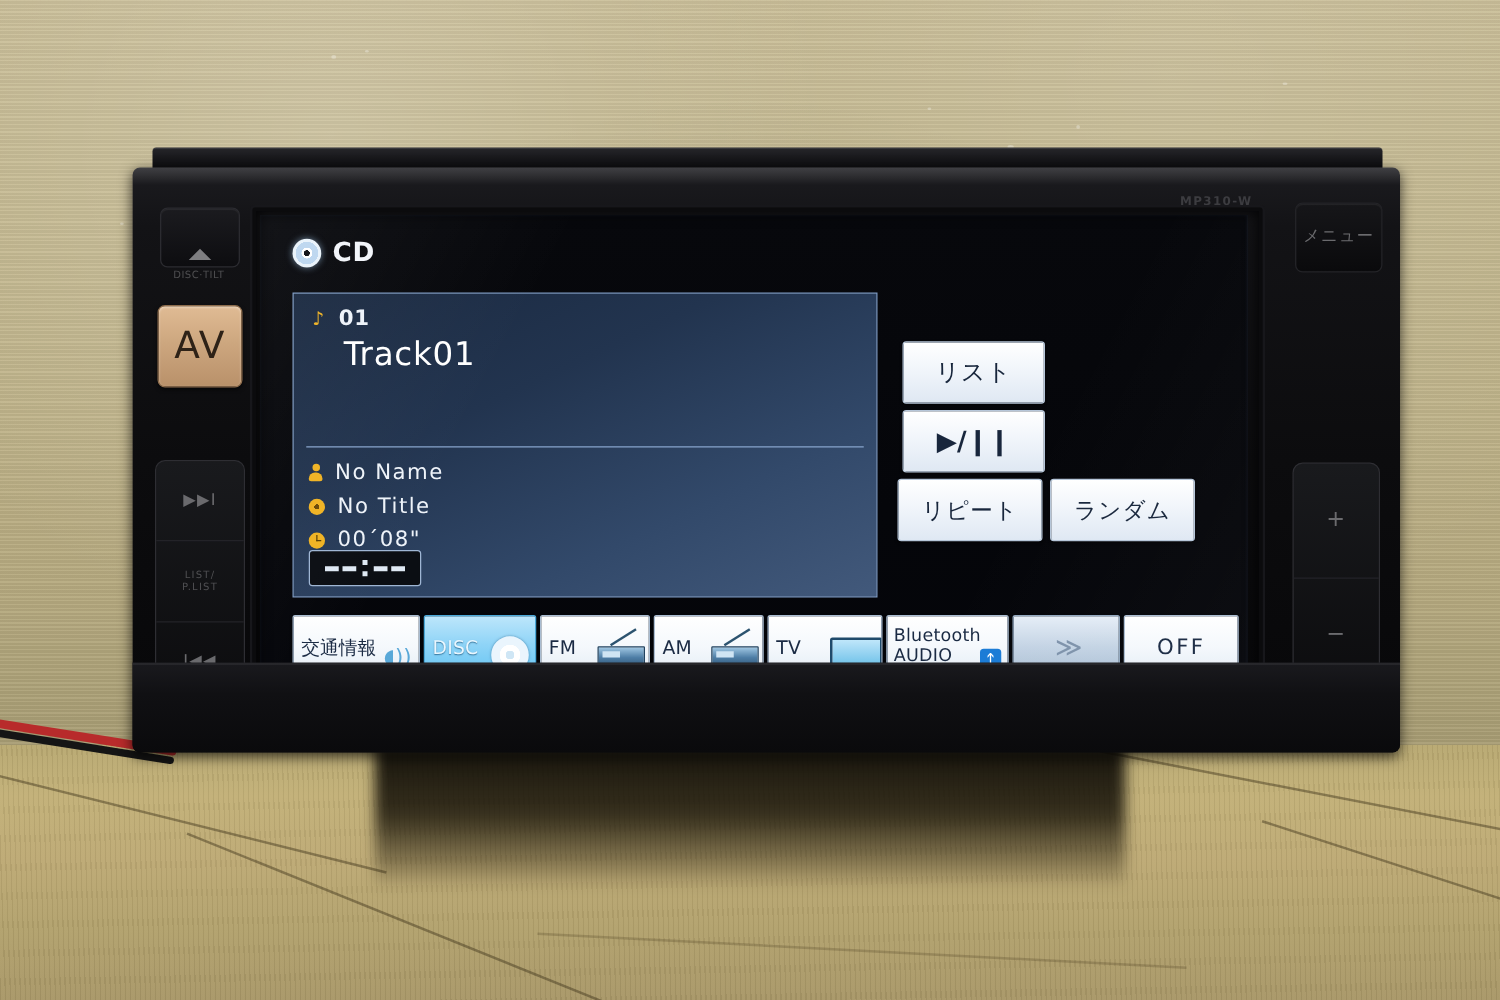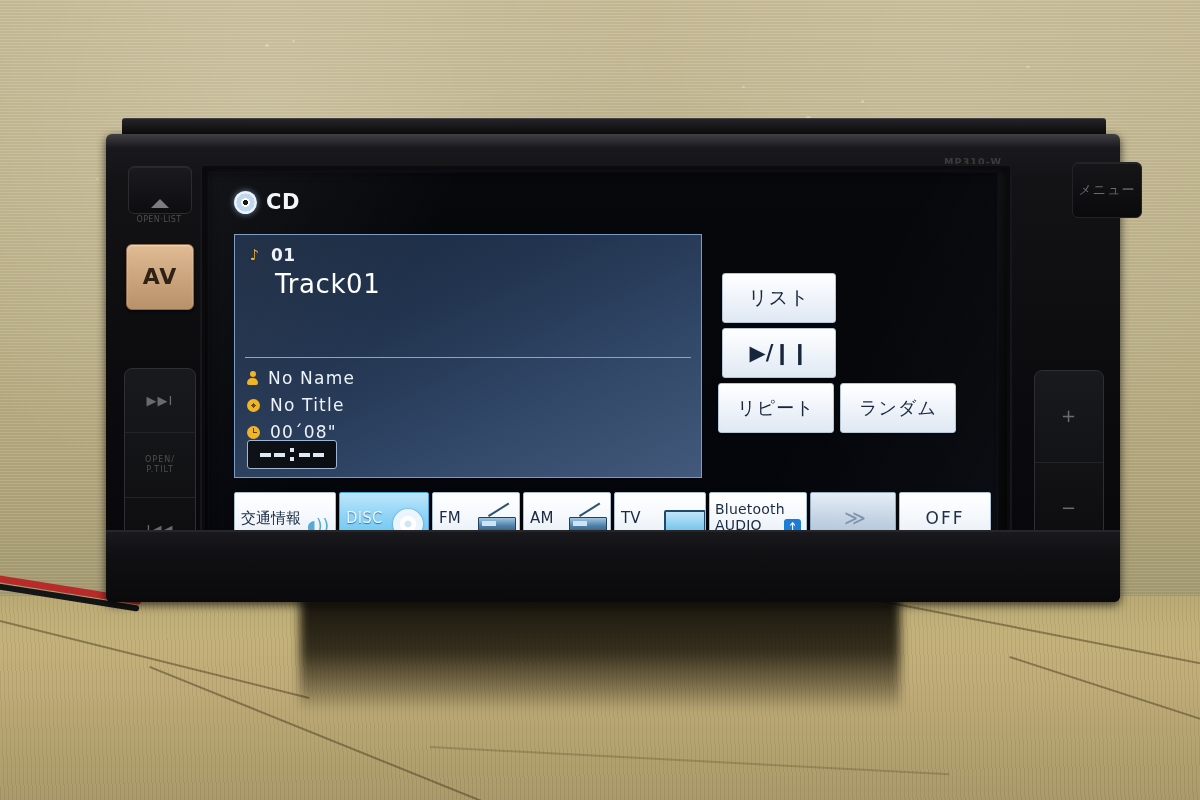--- a/index.html
+++ b/index.html
@@ -99,21 +99,21 @@
     box-shadow:0 1px 2px rgba(255,255,255,.45) inset,0 2px 3px rgba(0,0,0,.5);
   }
   .hw-label-out{position:absolute;font-size:8px;color:#4e4e50;letter-spacing:.4px;width:100%;text-align:center;}
 
   .eject-tri{
     width:0;height:0;border-left:9px solid transparent;border-right:9px solid transparent;
     border-bottom:9px solid #7d7d80;
   }
   .eject-bar{width:18px;height:3px;background:#7d7d80;margin-top:2px;}
 
-  .av-txt{font-size:22px;font-weight:bold;letter-spacing:1px;color:#2e2217;}
+  .av-txt{font-size:30px;font-weight:normal;letter-spacing:1px;color:#2e2217;}
   .genzaichi{font-size:17px;font-weight:bold;color:#2e2217;letter-spacing:0px;}
   .menu-txt{font-size:13px;color:#6b6b6e;letter-spacing:1px;}
   .vol-txt{font-size:13px;color:#5b5b5e;letter-spacing:1px;writing-mode:horizontal-tb;}
   .plus-minus{font-size:18px;color:#6b6b6e;line-height:1;}
   .star-icon{font-size:20px;color:#b9b7a8;line-height:1;}
 
   .track-rocker{
     position:absolute;left:4px;top:210px;width:70px;height:192px;
     border-radius:8px;border:1px solid #2e2e33;
     background:linear-gradient(180deg,#191a1d,#0c0c0e);
@@ -308,45 +308,45 @@
 
       <div class="model-no">MP310-W</div>
 
       <div class="hw-left">
 
         <div class="hw-btn hw-dark" style="left:8px;top:8px;width:62px;height:46px;">
           <span>
             <span class="eject-tri"></span><span class="eject-bar"></span>
           </span>
         </div>
-        <div class="hw-label-out" style="left:8px;top:57px;width:62px;">OPEN·LIST</div>
+        <div class="hw-label-out" style="left:8px;top:57px;width:62px;">DISC·TILT</div>
 
         <div class="hw-btn hw-tan" style="left:6px;top:86px;width:66px;height:64px;">
           <span class="av-txt">AV</span>
         </div>
 
         <div class="track-rocker">
           <div class="rocker-seg">
             <span>▶▶I</span>
           </div>
           <div class="rocker-seg">
             <span class="rocker-mid">
-              <span>OPEN/</span><br>
-              <span>P.TILT</span>
+              <span>LIST/</span><br>
+              <span>P.LIST</span>
             </span>
           </div>
           <div class="rocker-seg">
             <span>I◀◀</span>
           </div>
         </div>
       </div>
 
       <div class="hw-right">
 
-        <div class="hw-btn hw-dark" style="left:10px;top:4px;width:68px;height:54px;background:linear-gradient(180deg,#161619,#0a0a0c);border-color:#232327;margin-left:36px;">
+        <div class="hw-btn hw-dark" style="left:10px;top:4px;width:68px;height:54px;background:linear-gradient(180deg,#161619,#0a0a0c);border-color:#232327;">
           <span class="menu-txt">メニュー</span>
         </div>
 
 
         <div class="vol-rocker">
           <div class="rocker-seg">
             <span class="plus-minus">+</span>
           </div>
           <div class="rocker-seg">
             <span class="plus-minus">−</span>

